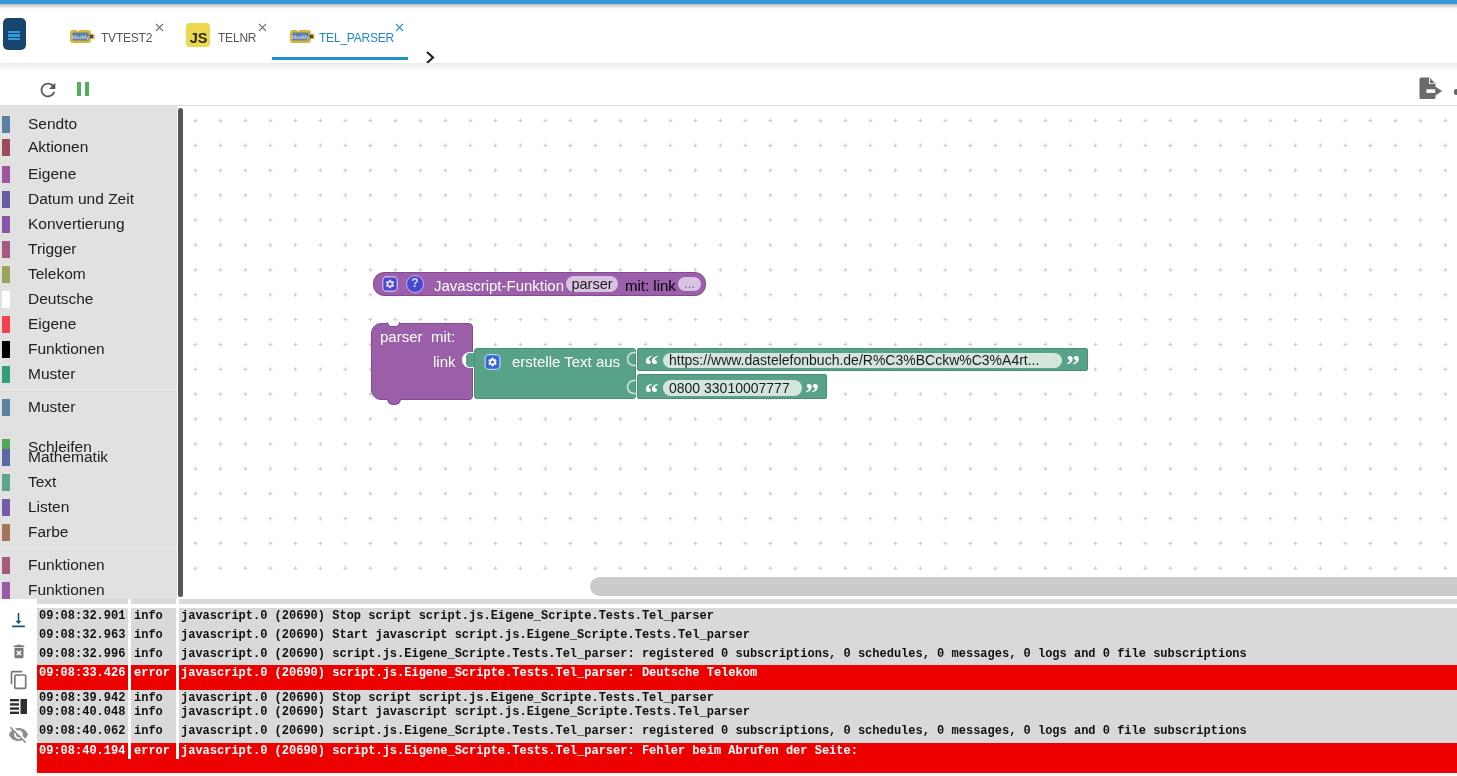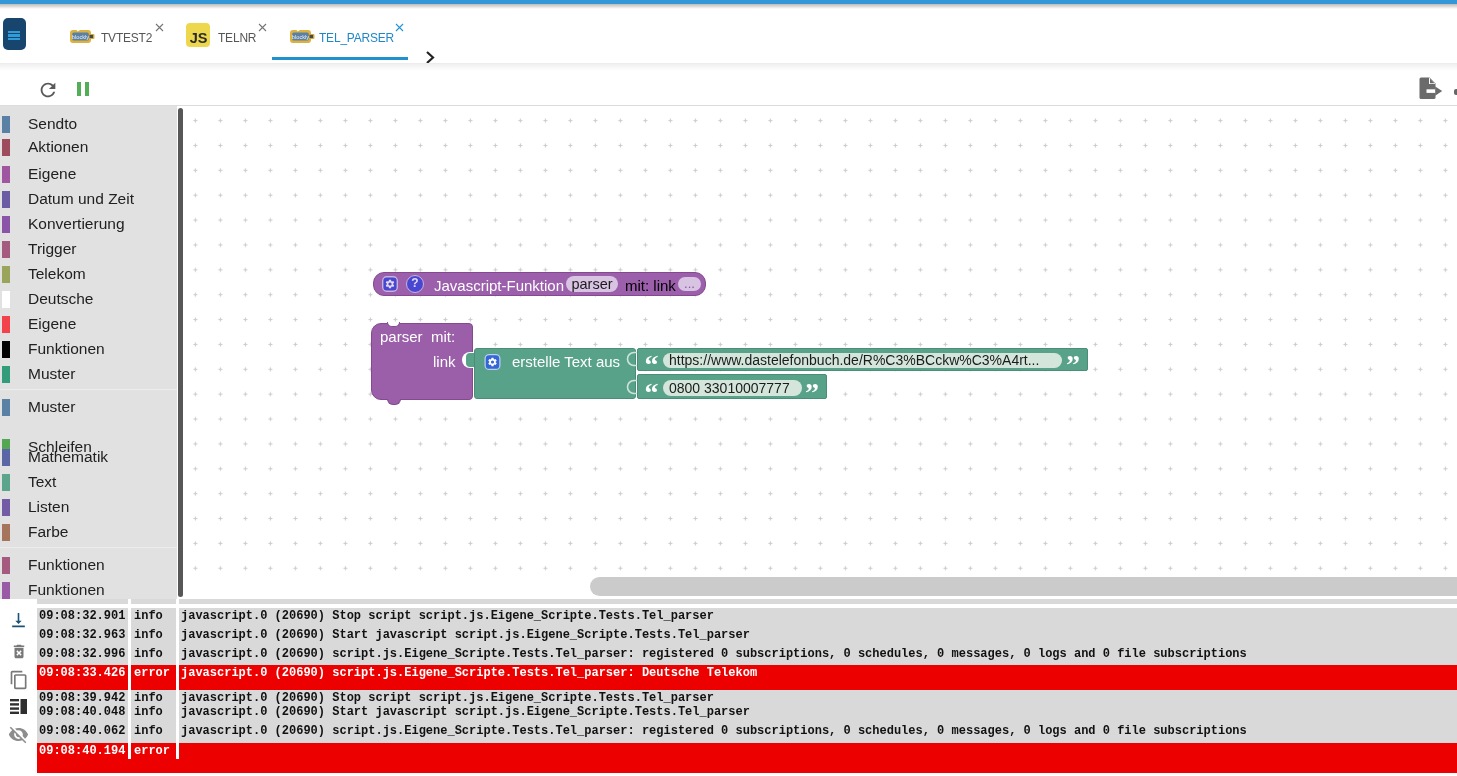--- a/index.html
+++ b/index.html
@@ -276,20 +276,21 @@
       <span class="c3">javascript.0 (20690) Start javascript script.js.Eigene_Scripte.Tests.Tel_parser</span>
     </div>
   <div class="lrow" style="top:723.3px">
       <span class="c1">09:08:40.062</span>
       <span class="c2">info</span>
       <span class="c3">javascript.0 (20690) script.js.Eigene_Scripte.Tests.Tel_parser: registered 0 subscriptions, 0 schedules, 0 messages, 0 logs and 0 file subscriptions</span>
     </div>
   <div class="lrow err" style="top:742.6px">
       <span class="c1">09:08:40.194</span>
       <span class="c2">error</span>
+      <span class="c3">javascript.0 (20690) script.js.Eigene_Scripte.Tests.Tel_parser: Fehler beim Abrufen der Seite:</span>
     </div>
 </div>
 <div class="abs lsep" style="left:128px"></div>
 <div class="abs lsep" style="left:176px"></div>
 <div id="logicons">
   <svg class="abs" style="left:9px;top:610px" width="19" height="20" viewBox="0 0 24 24">
     <path d="M16,13h-3V3h-2v10H8l4,4L16,13z M4,19v2h16v-2H4z" fill="#1a5276"></path>
   </svg>
   <svg class="abs" style="left:10px;top:641px" width="18" height="21" viewBox="0 0 24 24">
     <path d="M6,19c0,1.1,0.9,2,2,2h8c1.1,0,2-0.9,2-2V7H6V19z M8.46,11.88l1.41-1.41L12,12.59l2.12-2.12l1.41,1.41L13.41,14 l2.12,2.12l-1.41,1.41L12,15.41l-2.12,2.12l-1.41-1.41L10.59,14L8.46,11.88z M15.5,4l-1-1h-5l-1,1H5v2h14V4H15.5z" fill="#787878"></path>

